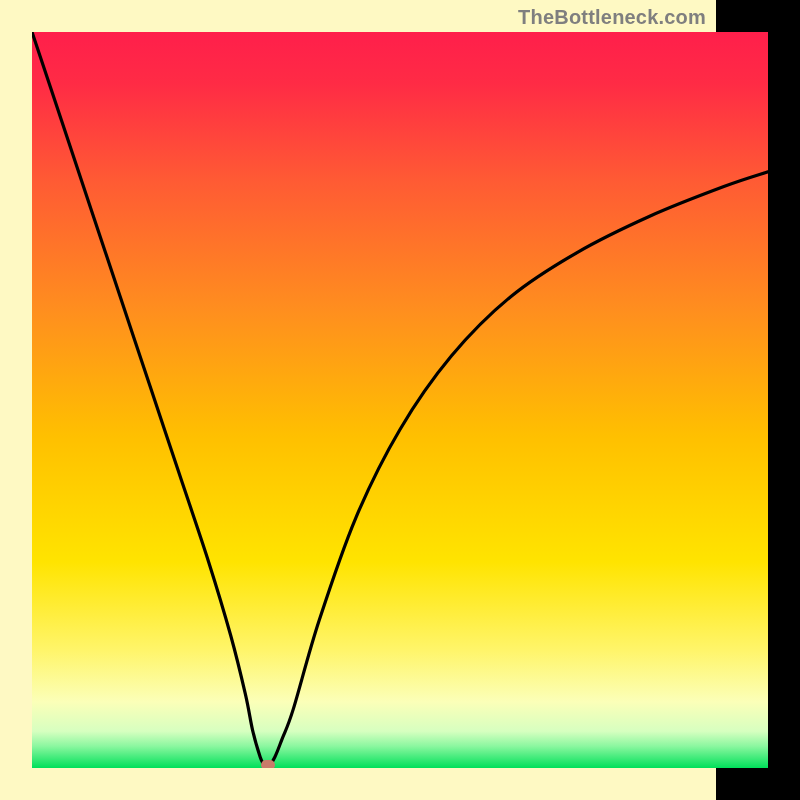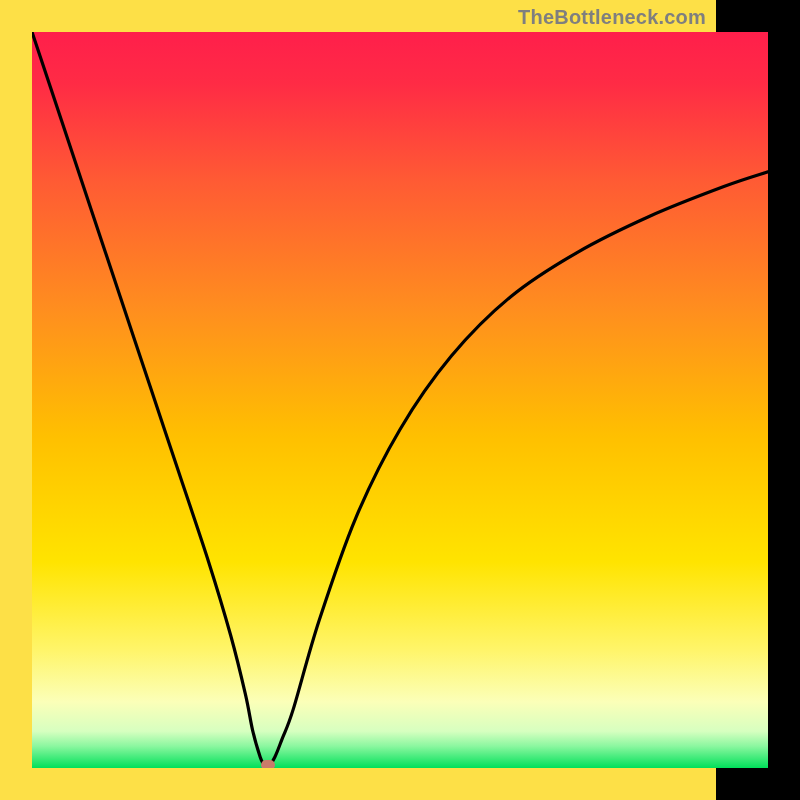--- a/index.html
+++ b/index.html
@@ -8,21 +8,21 @@
     width: 800px;
     height: 800px;
     background: #000000;
     overflow: hidden;
     font-family: Arial, Helvetica, sans-serif;
   }
   .stage {
     position: relative;
     width: 716px;
     height: 800px;
-    background: #fde047;
+    background: #fef9c3;
   }
   .plot-area {
     position: absolute;
     left: 32px;
     top: 32px;
     width: 736px;
     height: 736px;
     overflow: hidden;
   }
   .gradient {

